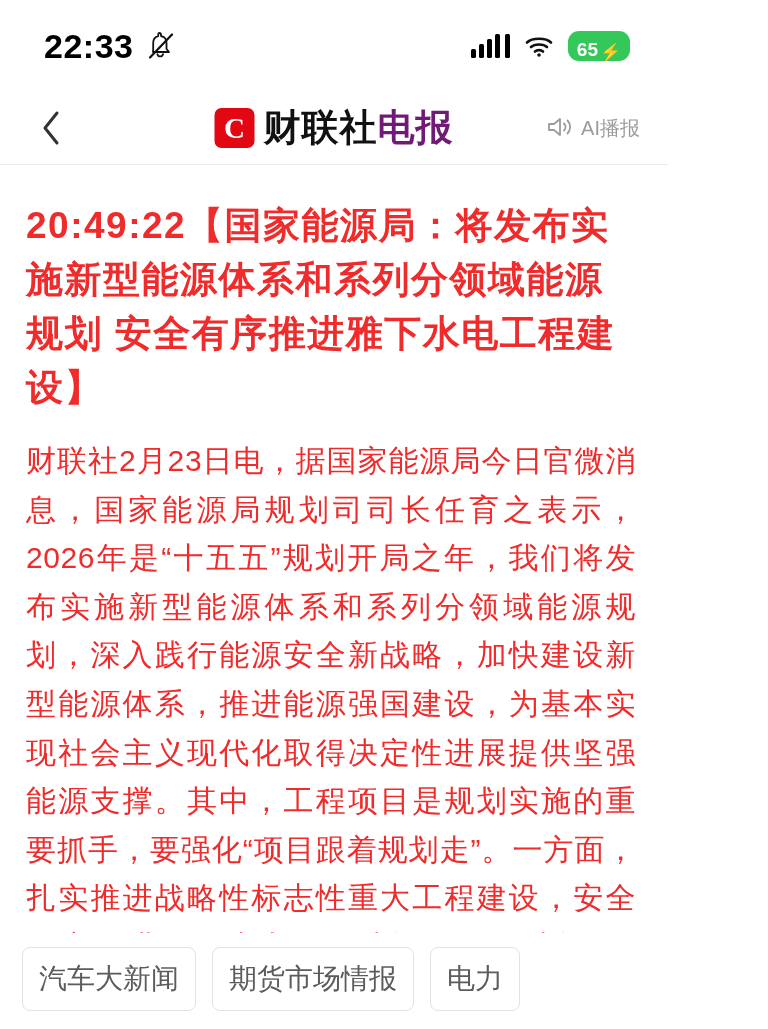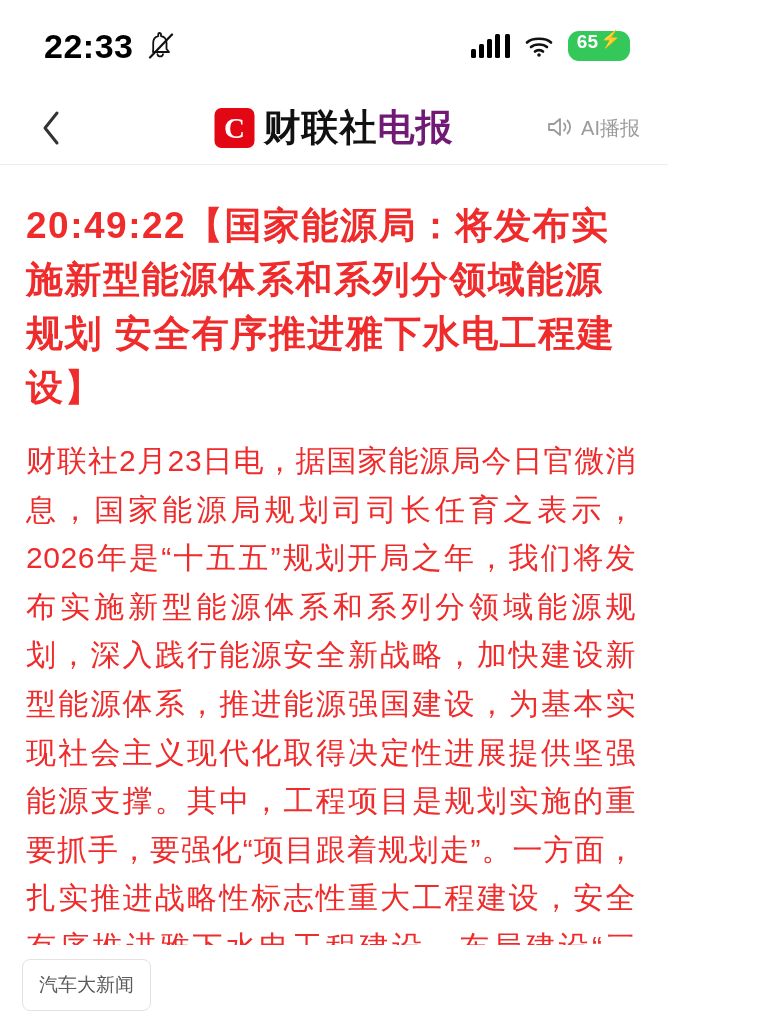--- a/index.html
+++ b/index.html
@@ -63,21 +63,21 @@
   .signal-bars i:nth-child(3) { height: 19px; }
   .signal-bars i:nth-child(4) { height: 24px; }
   .signal-bars i:nth-child(5) { height: 24px; margin-left: 2px; }
   .wifi-icon { width: 30px; height: 24px; }
   .battery {
     background: #34c759;
     border-radius: 11px;
     height: 30px;
     min-width: 62px;
     display: flex;
-    align-items: flex-start;
+    align-items: flex-end;
     justify-content: center;
     gap: 2px;
     padding: 0 7px;
     color: #fff;
     font-size: 19px;
     font-weight: bold;
   }
   .bolt { font-size: 17px; line-height: 1; }
 
   
@@ -172,21 +172,21 @@
     display: flex;
     gap: 16px;
     padding: 14px 22px 18px 22px;
     align-items: center;
     overflow: hidden;
   }
   .tag {
     border: 1px solid #e2e2e2;
     border-radius: 8px;
     padding: 12px 16px;
-    font-size: 19px;
+    font-size: 28px;
     color: #5c5c5c;
     white-space: nowrap;
     background: #fff;
   }
 </style>
 </head>
 <body>
 
 <div class="phone">
 
@@ -250,15 +250,17 @@
 
   <div class="divider"></div>
 
   <div class="article">
     <div class="headline">20:49:22【国家能源局：将发布实施新型能源体系和系列分领域能源规划 安全有序推进雅下水电工程建设】</div>
     <div class="body-text">财联社2月23日电，据国家能源局今日官微消息，国家能源局规划司司长任育之表示，2026年是“十五五”规划开局之年，我们将发布实施新型能源体系和系列分领域能源规划，深入践行能源安全新战略，加快建设新型能源体系，推进能源强国建设，为基本实现社会主义现代化取得决定性进展提供坚强能源支撑。其中，工程项目是规划实施的重要抓手，要强化“项目跟着规划走”。一方面，扎实推进战略性标志性重大工程建设，安全有序推进雅下水电工程建设，布局建设“三北”风电光伏基地、西南水风光一体化基地、沿海核电基地、海上风电基地，优化建设电力、油气等骨干通道。另一方面，加快建设一批“小而美”项目，实施电动汽车充电网络提升工程，布局建设若干个风光氢氨醇一体化基地，建设一批光热发电工程，建成一批零碳园区，推动热力系统绿色转型。</div>
   </div>
 
   <div class="tags">
     <span class="tag">汽车大新闻</span>
+    <span class="tag">期货市场情报</span>
+    <span class="tag">电力</span>
   </div>
 
 </div>
 
 </body></html>

